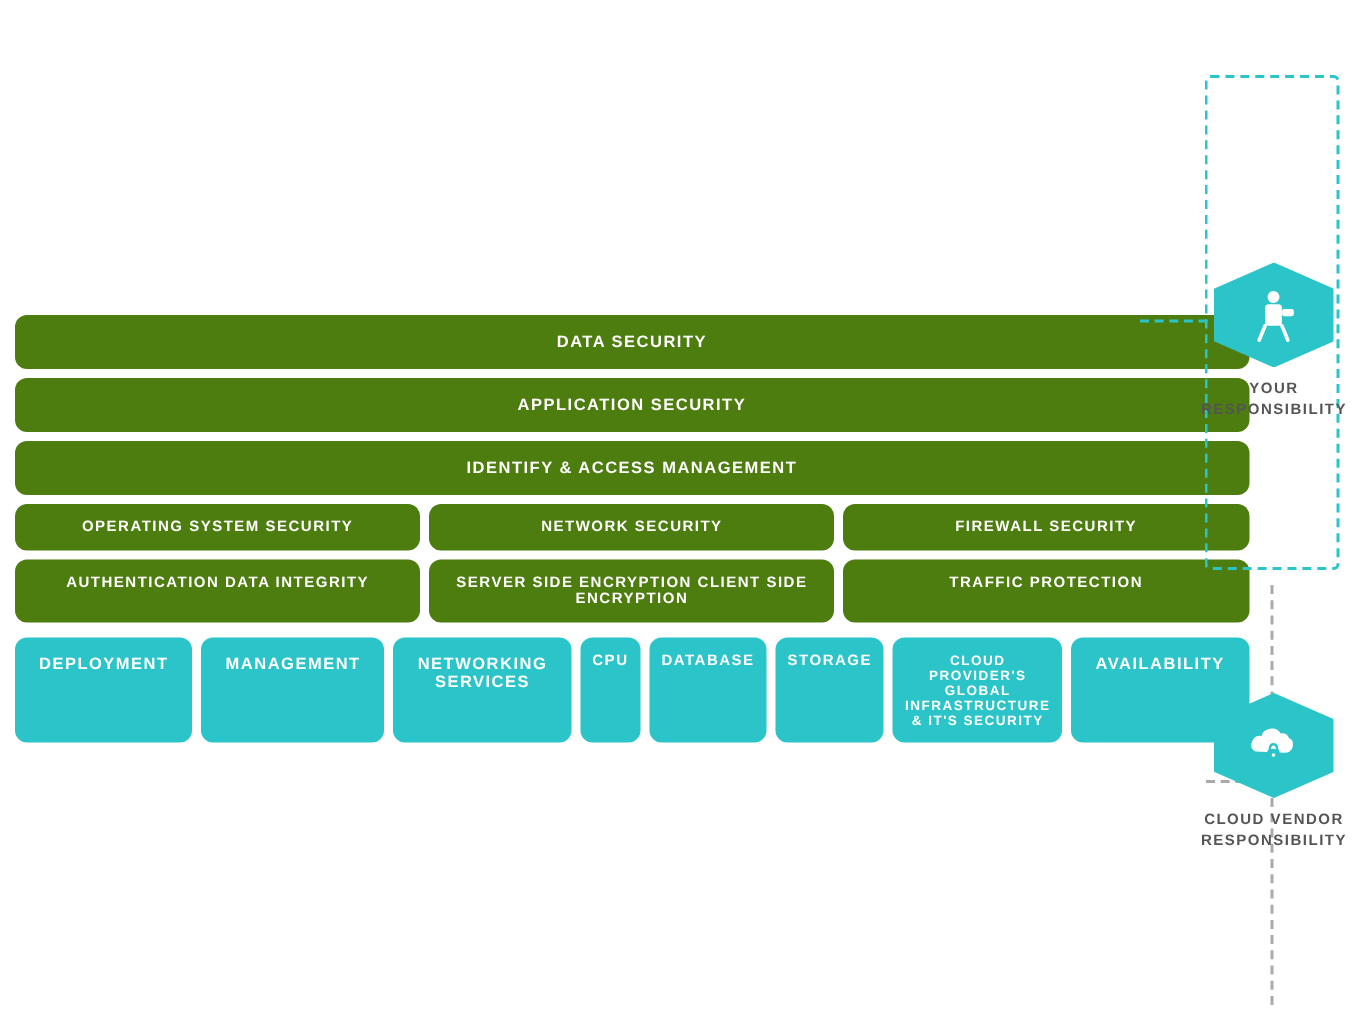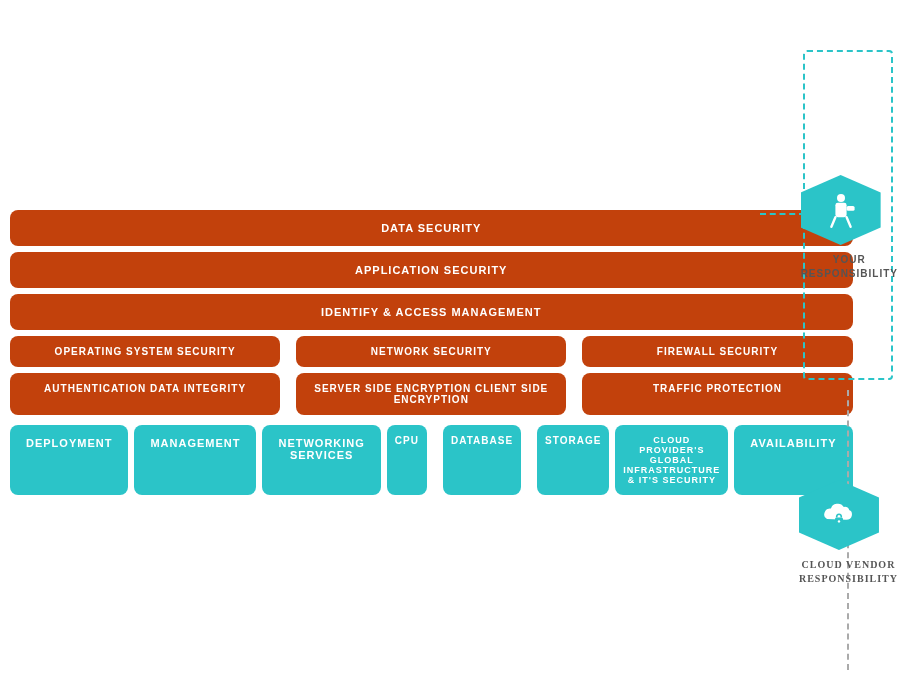--- a/index.html
+++ b/index.html
@@ -41,21 +41,21 @@
       width: 200px;
       display: flex;
       flex-direction: column;
       align-items: center;
       justify-content: space-around;
       height: 100%;
       position: relative;
     }
     
     .dark-row {
-      background: #c2410c;
+      background: #4d7c0f;
       border-radius: 8px;
       color: #fff;
       text-align: center;
       padding: 12px 16px;
       font-size: 11px;
       font-weight: 700;
       letter-spacing: 1px;
       text-transform: uppercase;
       width: 100%;
     }
@@ -68,37 +68,38 @@
       padding: 12px 16px;
       font-size: 11px;
       font-weight: 700;
       letter-spacing: 1px;
       text-transform: uppercase;
       width: 100%;
     }
     .multi-col-row {
       display: flex;
       flex-direction: row;
-      gap: 16px;
+      gap: 6px;
       width: 100%;
     }
     .multi-col-row .dark-row,
     .multi-col-row .teal-row {
       flex: 1;
     }
     .multi-col-row .dark-row.small,
     .multi-col-row .teal-row.small {
       font-size: 10px;
       padding: 10px 8px;
     }
 
     
     .hex-container {
       display: flex;
       flex-direction: column;
+      align-items: center;
       position: relative;
       z-index: 2;
     }
     .hexagon {
       width: 80px;
       height: 70px;
       background: #2bc4c8;
       position: relative;
       clip-path: polygon(50% 0%, 100% 25%, 100% 75%, 50% 100%, 0% 75%, 0% 25%);
       display: flex;
@@ -242,21 +243,21 @@
             <circle cx="25" cy="10" r="5" fill="white"></circle>
             <rect x="18" y="16" width="14" height="18" rx="3" fill="white"></rect>
             <rect x="32" y="20" width="10" height="6" rx="2" fill="white"></rect>
             <line x1="18" y1="34" x2="13" y2="46" stroke="white" stroke-width="3" stroke-linecap="round"></line>
             <line x1="32" y1="34" x2="37" y2="46" stroke="white" stroke-width="3" stroke-linecap="round"></line>
           </svg>
         </div>
         <div class="hex-label">YOUR<br>RESPONSIBILITY</div>
       </div>
 
-      <div style="position:absolute; right:5px; top:450px;font-family:Liberation Serif, serif;" class="hex-container">
+      <div style="position:absolute; right:5px; top:432px;" class="hex-container">
         <div class="hexagon">
 
           <svg viewBox="0 0 50 50">
             <path d="M10,30 Q5,28 7,22 Q9,16 15,17 Q16,12 22,11 Q28,10 31,15 Q36,14 38,19 Q42,20 41,26 Q40,31 34,31 Z" fill="white" stroke="none"></path>
             <rect x="20" y="28" width="10" height="10" rx="2" fill="#2bc4c8"></rect>
             <path d="M22,28 Q22,24 25,24 Q28,24 28,28" fill="none" stroke="#2bc4c8" stroke-width="2"></path>
             <circle cx="25" cy="33" r="1.5" fill="white"></circle>
           </svg>
         </div>
         <div class="hex-label">CLOUD VENDOR<br>RESPONSIBILITY</div>

